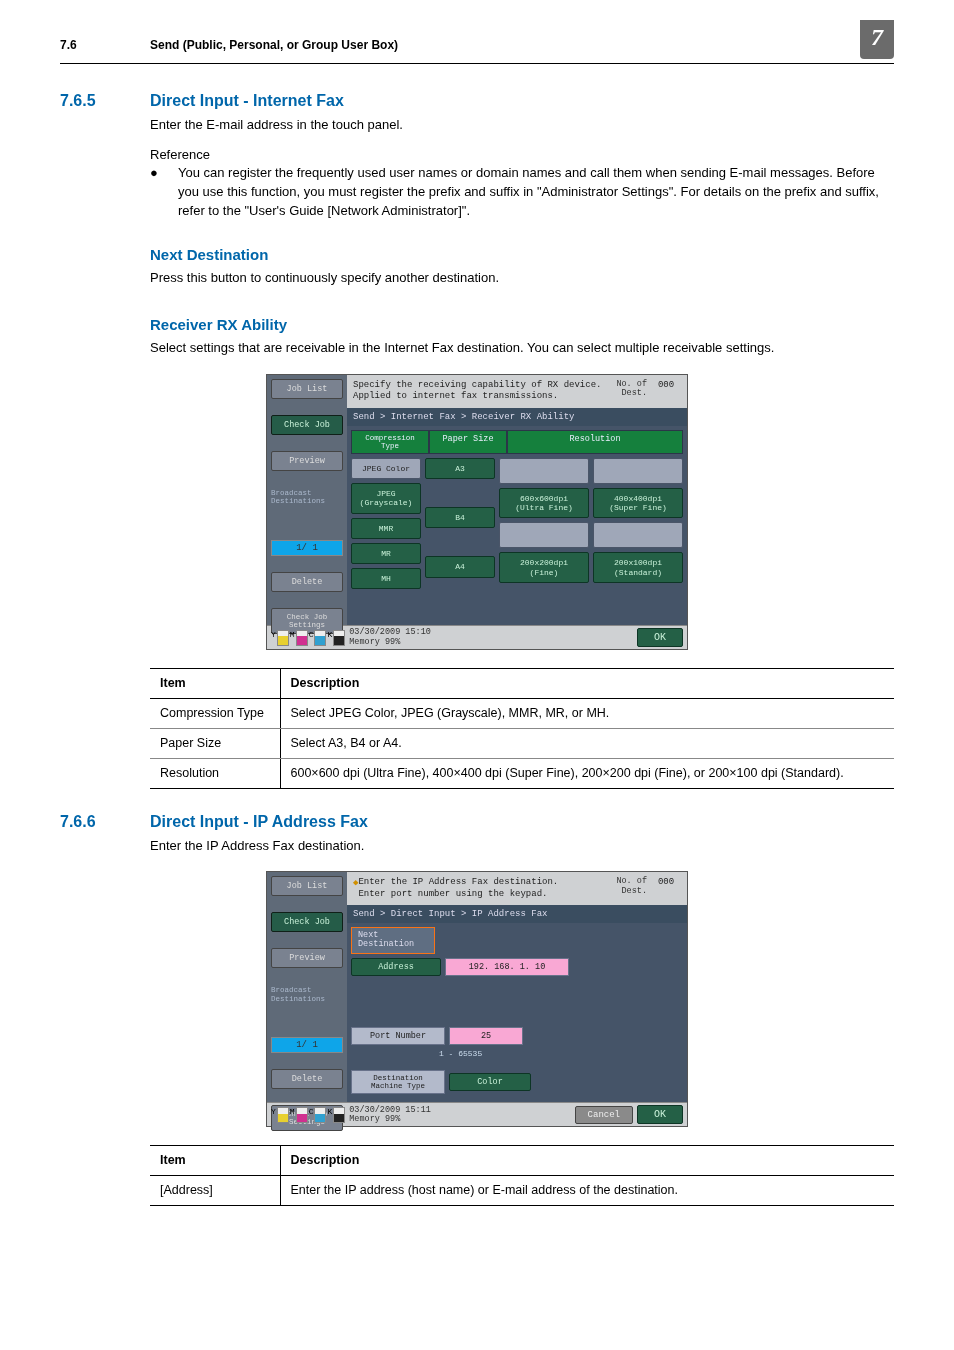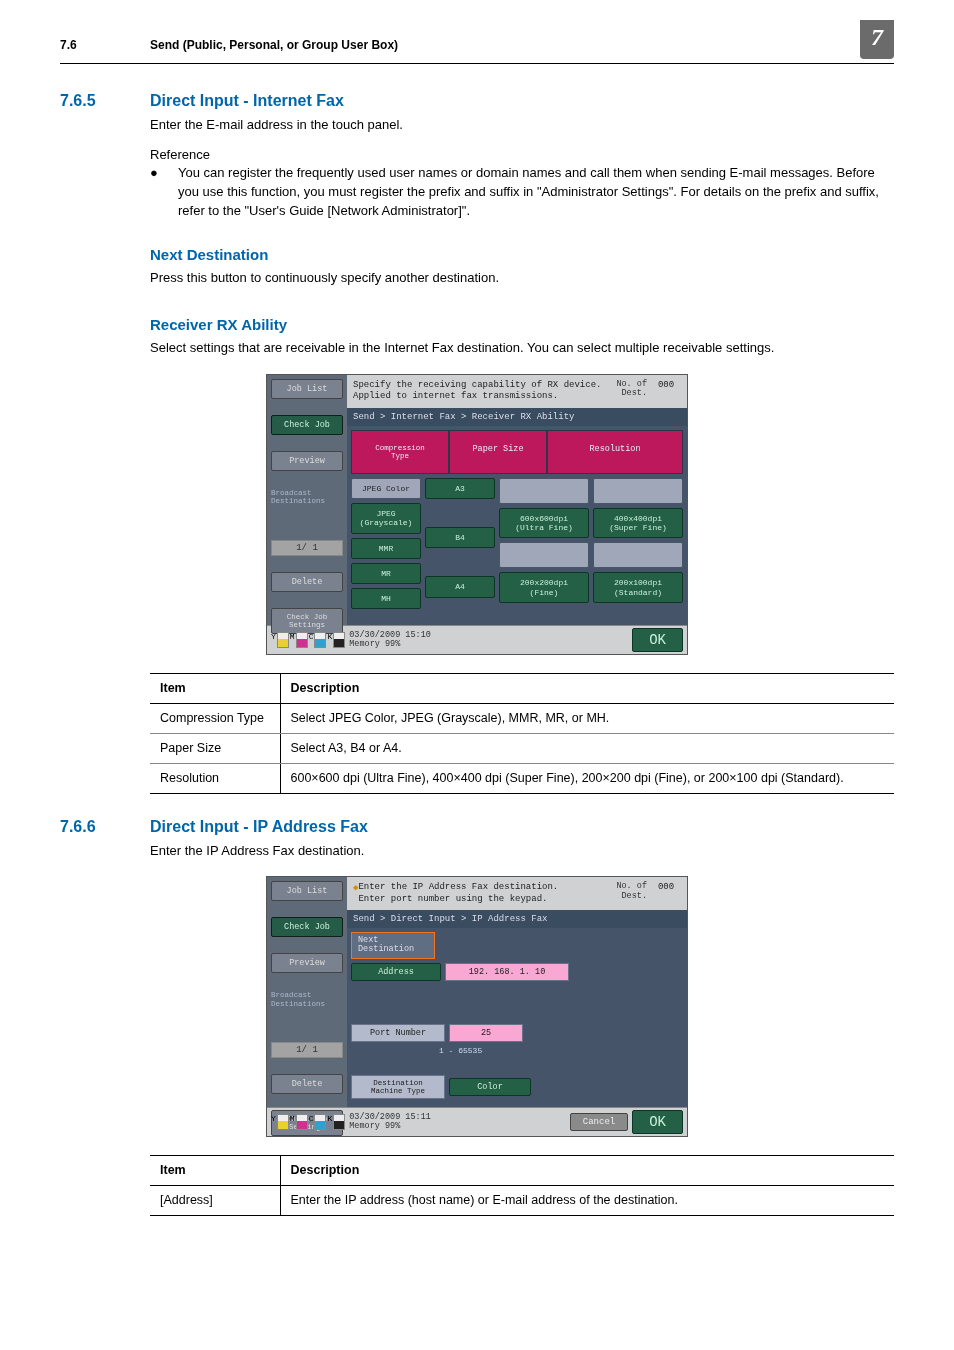--- a/index.html
+++ b/index.html
@@ -133,21 +133,21 @@
     border-color: #444;
   }
   .ss-sidelbl {
     color: #aab8cc;
     font-size: 7.5px;
     line-height: 1.1;
     padding: 2px 0;
   }
   .ss-spacer { flex: 1; }
   .ss-page {
-    background: #a3a3a3;
+    background: #0ea5e9;
     color: #333;
     text-align: center;
     padding: 2px;
     border: 1px solid #888;
     font-size: 9px;
   }
   .ss-main {
     flex: 1;
     display: flex;
     flex-direction: column;
@@ -179,24 +179,24 @@
     padding: 4px;
     display: flex;
     flex-direction: column;
   }
   .ss-cols3 {
     display: flex;
     gap: 0;
     margin-bottom: 4px;
   }
   .ss-colhdr {
-    background: #be185d;
+    background: #15803d;
     color: #e8eefc;
     text-align: center;
-    padding: 13px;
+    padding: 3px;
     border: 1px solid #2b3648;
     font-size: 8.5px;
   }
   .ss-cell {
     background: #246046;
     color: #c8f0d8;
     text-align: center;
     padding: 5px 2px;
     border: 1px solid #0d3525;
     font-size: 8px;
@@ -235,21 +235,21 @@
     align-items:flex-end;
     background:#eee;
   }
   .ss-tfill { width:100%; }
   .ss-dtm { font-size:8.5px; color:#333; line-height:1.1; flex:1; }
   .ss-ok {
     background:#246046;
     color:#c8f0d8;
     padding:3px 16px;
     border:1px solid #0d3525;
-    font-size:14px;
+    font-size:10px;
     border-radius:2px;
   }
   .ss-cancel {
     background:#8a8a8a;
     color:#eee;
     padding:3px 12px;
     border:1px solid #444;
     font-size:9px;
     border-radius:2px;
   }
@@ -290,21 +290,21 @@
     color:#c8f0d8;
     padding:3px 10px;
     border:1px solid #0d3525;
     font-size:8.5px;
     border-radius:2px;
   }
   .ss-range {
     color:#cde;
     font-size:8px;
     padding-left: 88px;
-    margin-bottom:20px;
+    margin-bottom:12px;
   }
 
   table.desc {
     border-collapse: collapse;
     margin-left: 90px;
     width: calc(100% - 90px);
     margin-bottom: 24px;
   }
   table.desc th, table.desc td {
     text-align: left;

